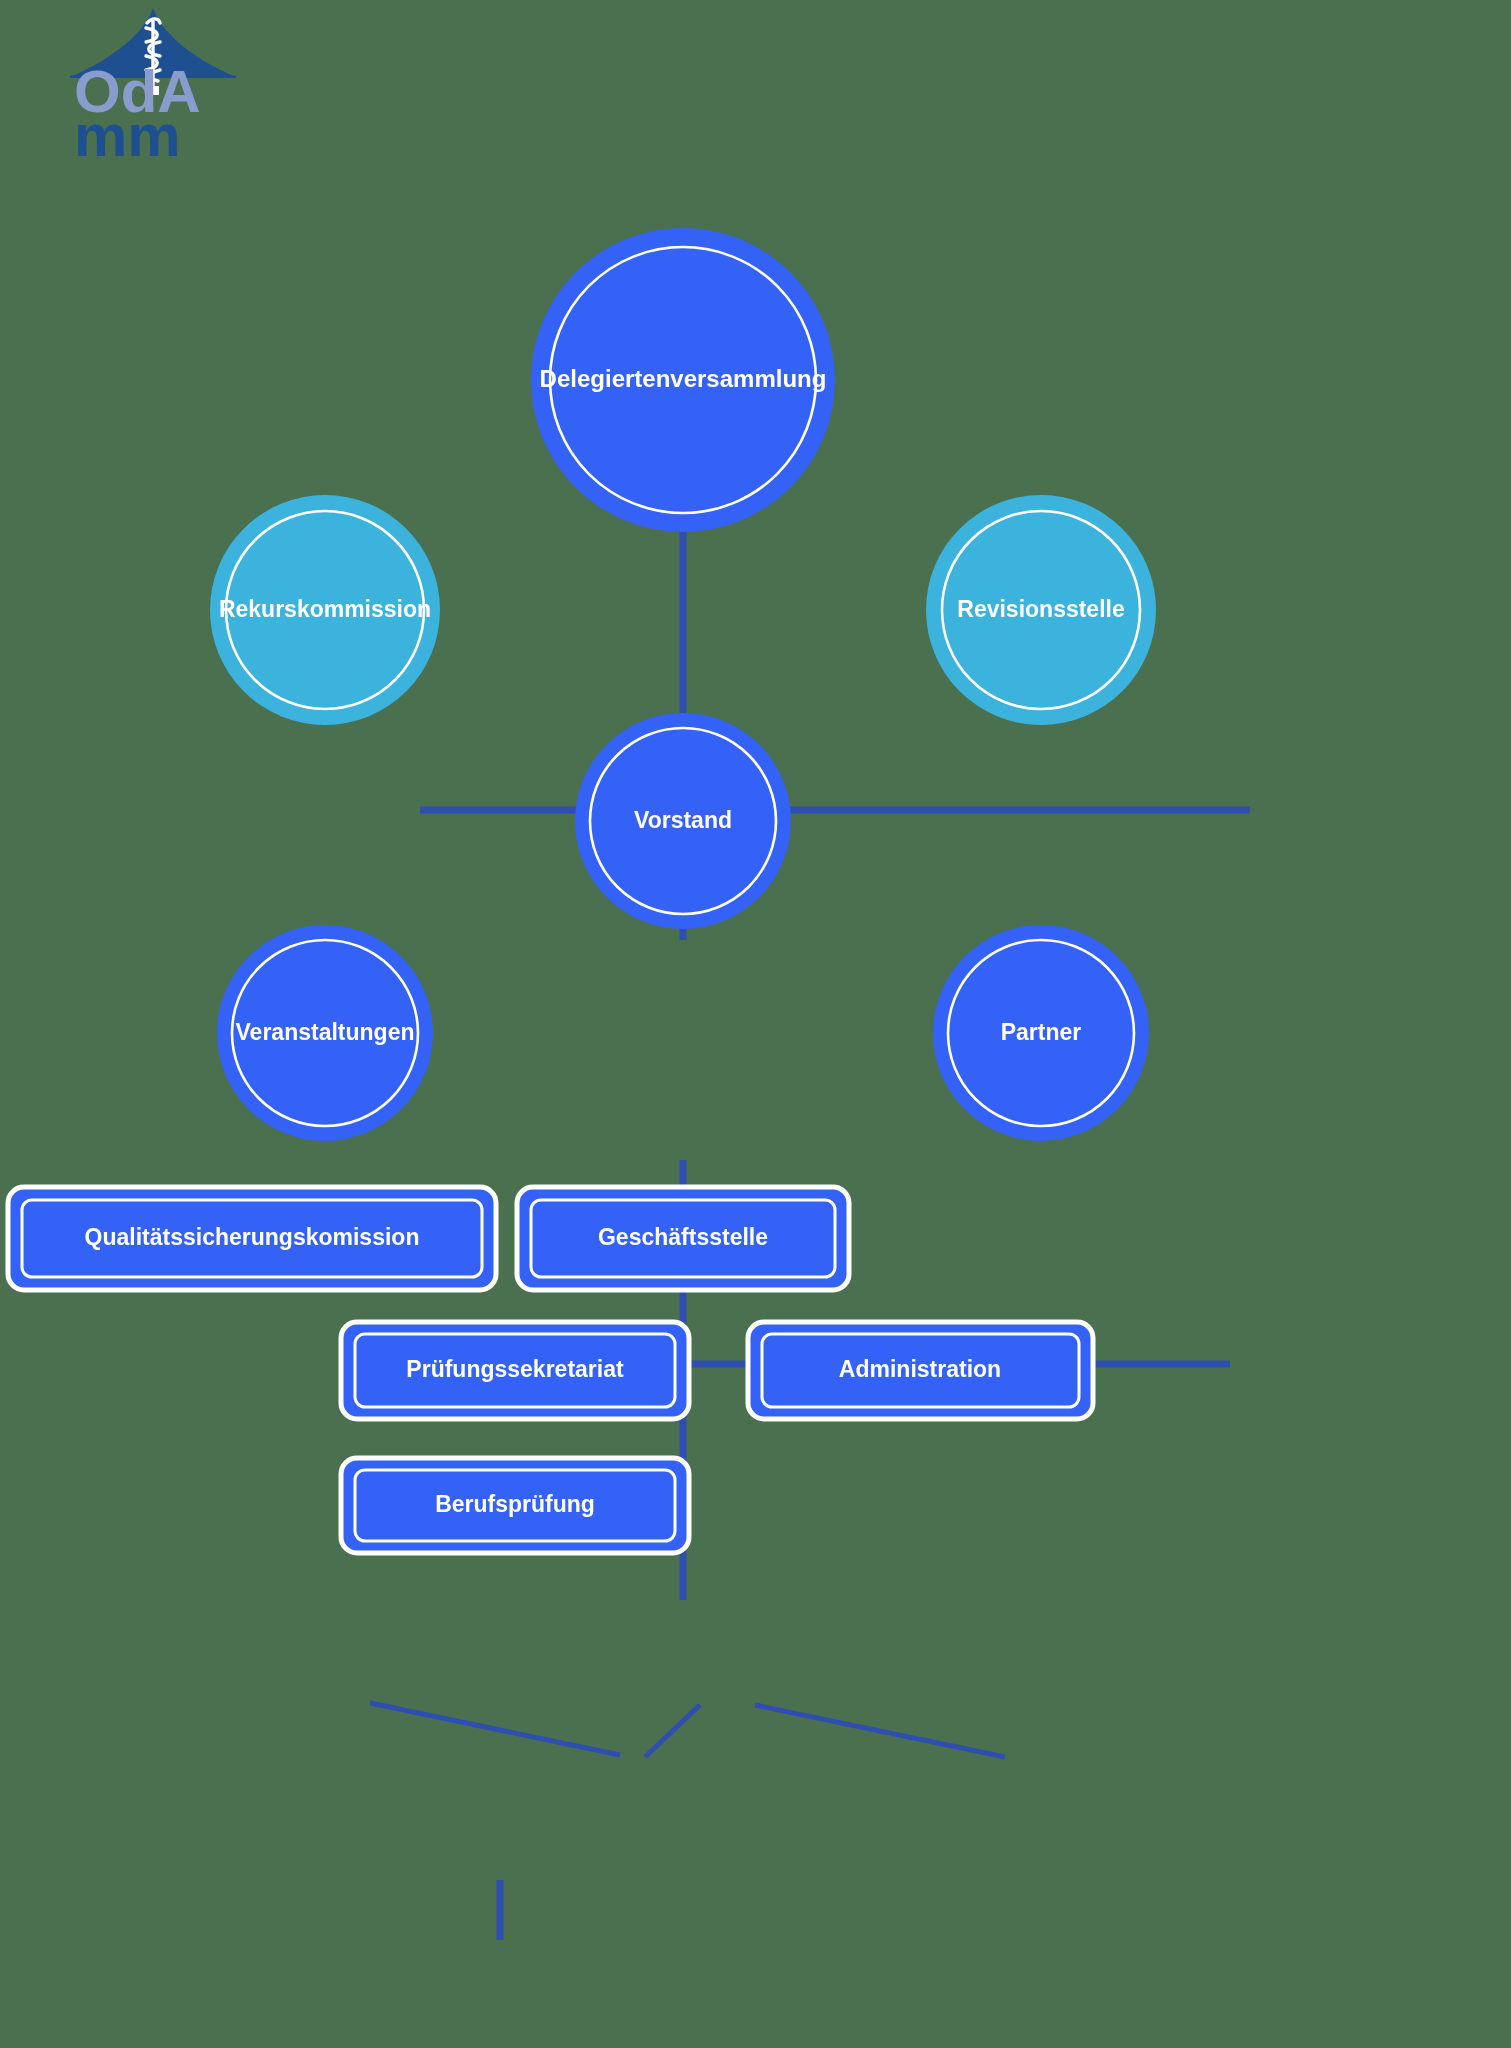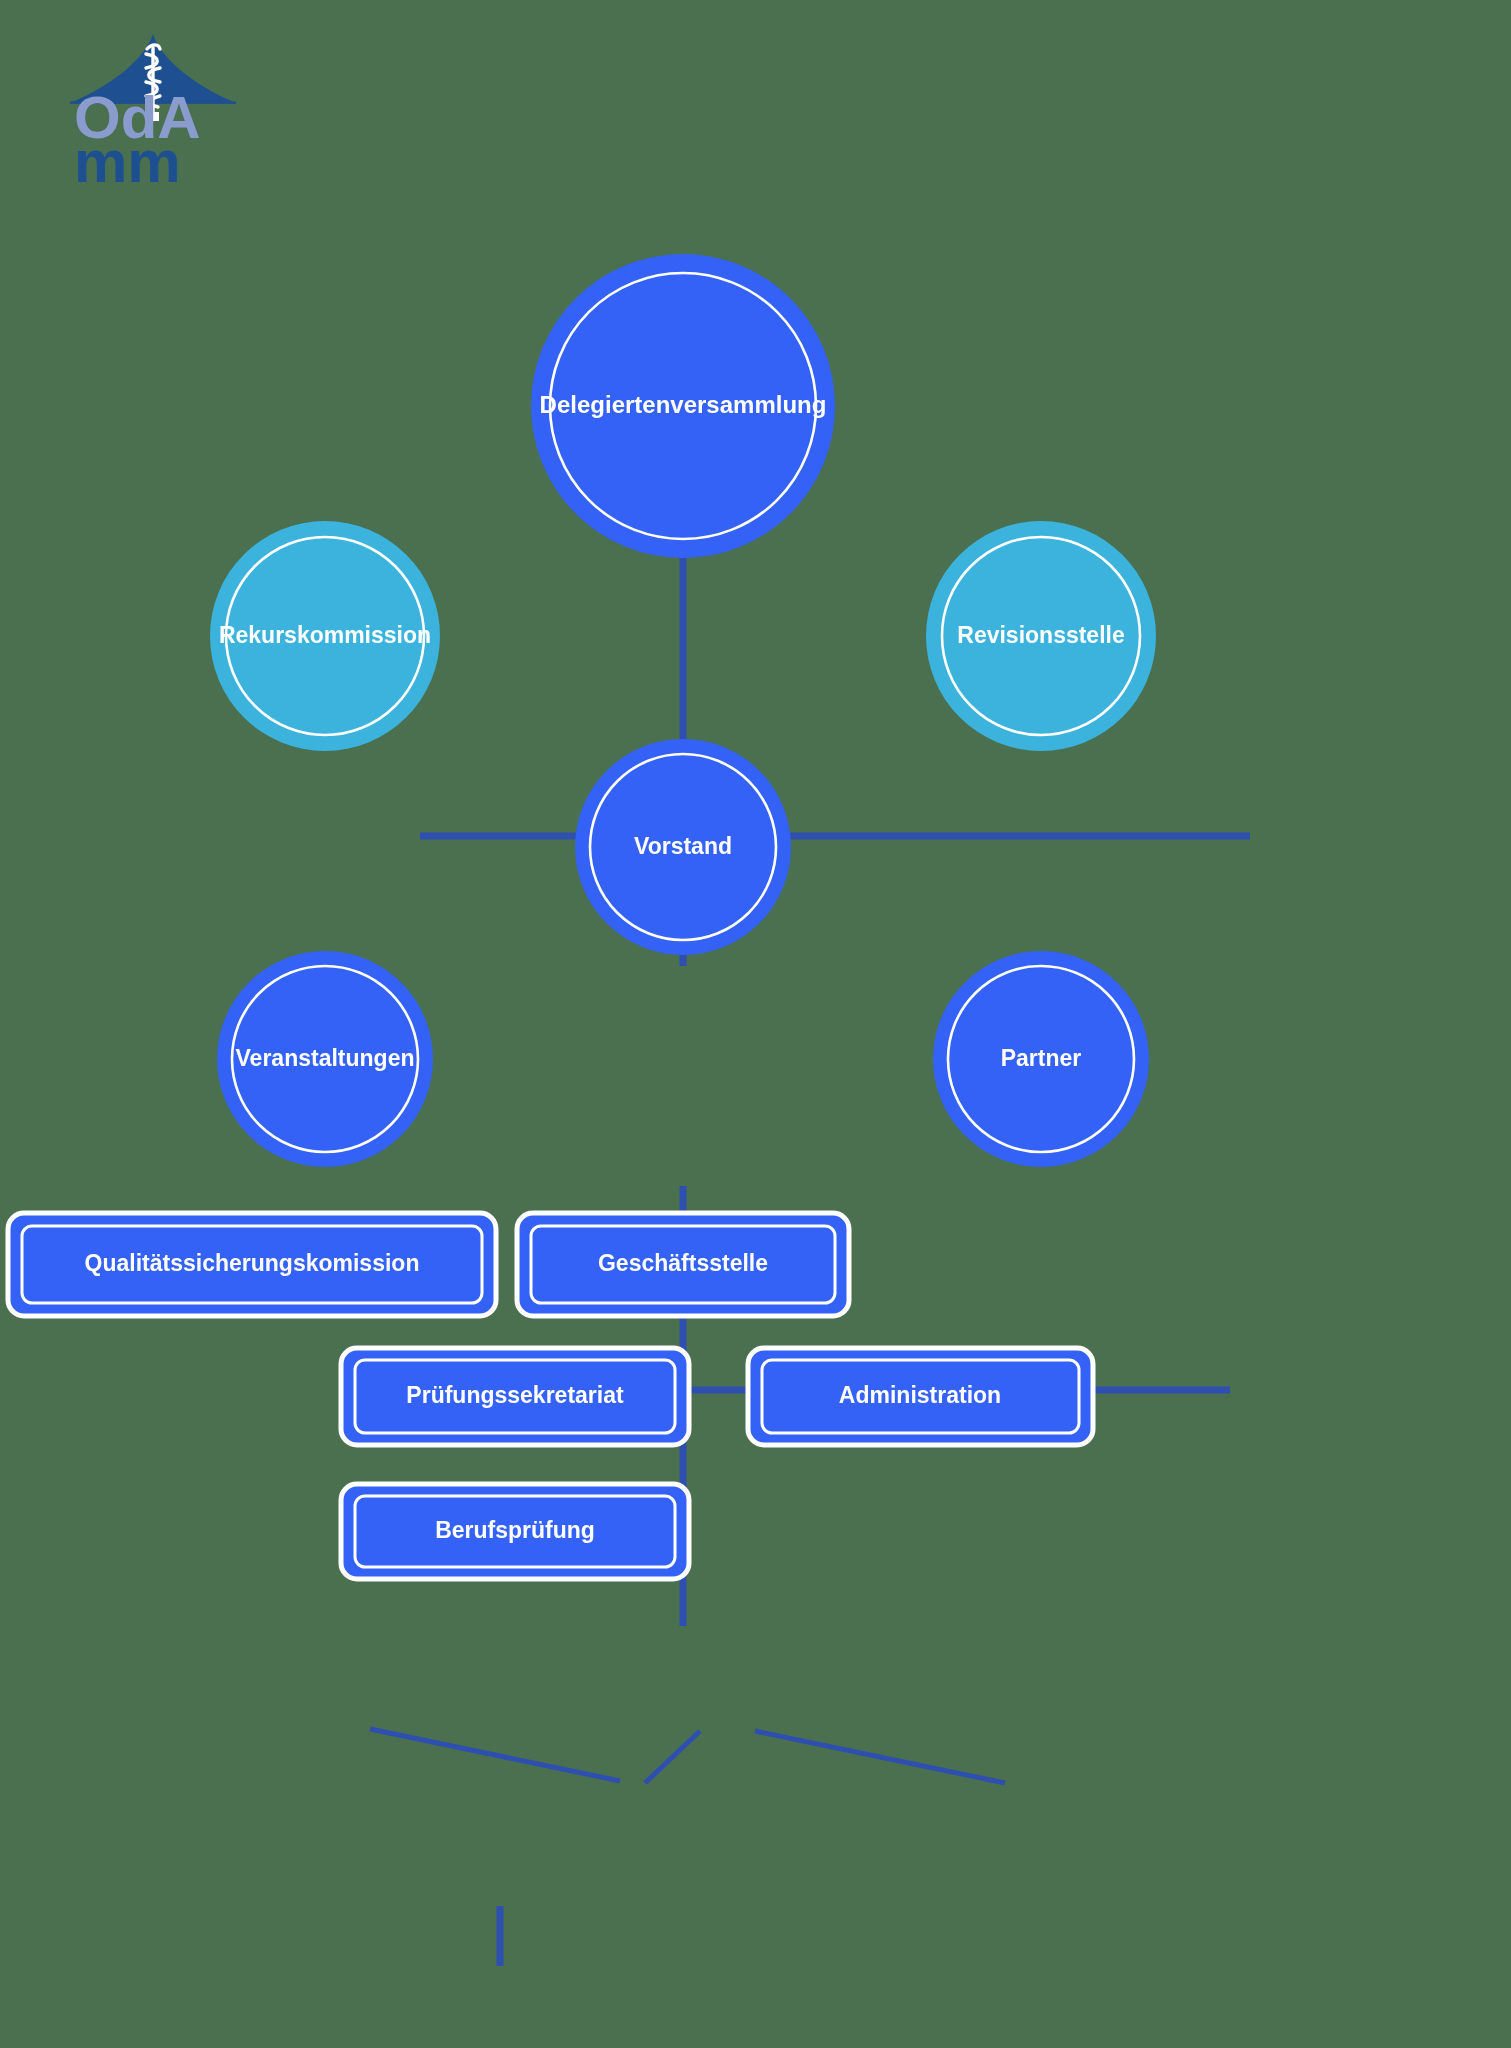--- a/index.html
+++ b/index.html
@@ -12,21 +12,20 @@
     height: 2048px;
     position: relative;
     overflow: hidden;
     font-family: "Liberation Sans", sans-serif;
   }
   #org-root {
     position: absolute;
     inset: 0;
     width: 1511px;
     height: 1766px;
-    margin-top: 26px;
   }
   .logo-wrap {
     position: absolute;
     left: 68px;
     top: 4px;
     width: 170px;
     height: 156px;
   }
   .logo-wrap svg { display: block; }
   .diagram-svg {

